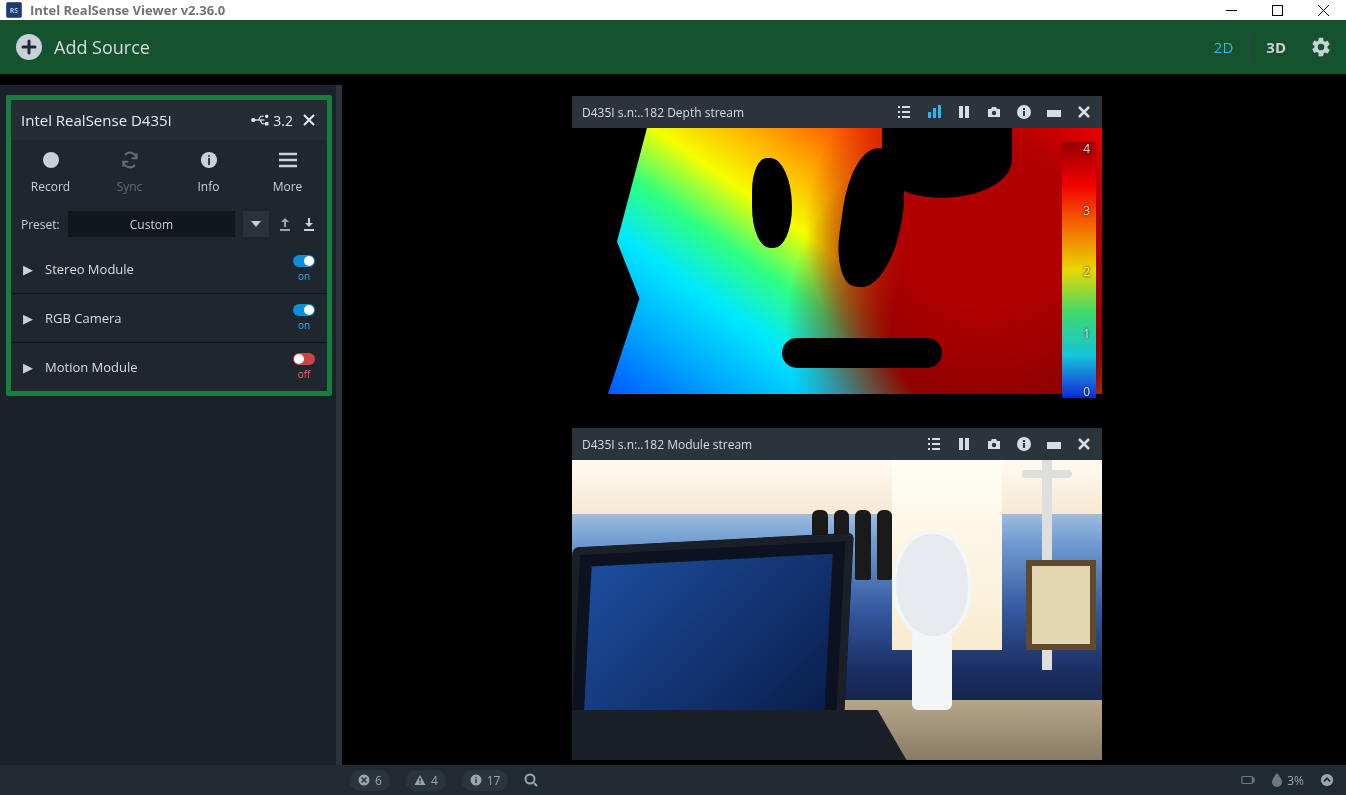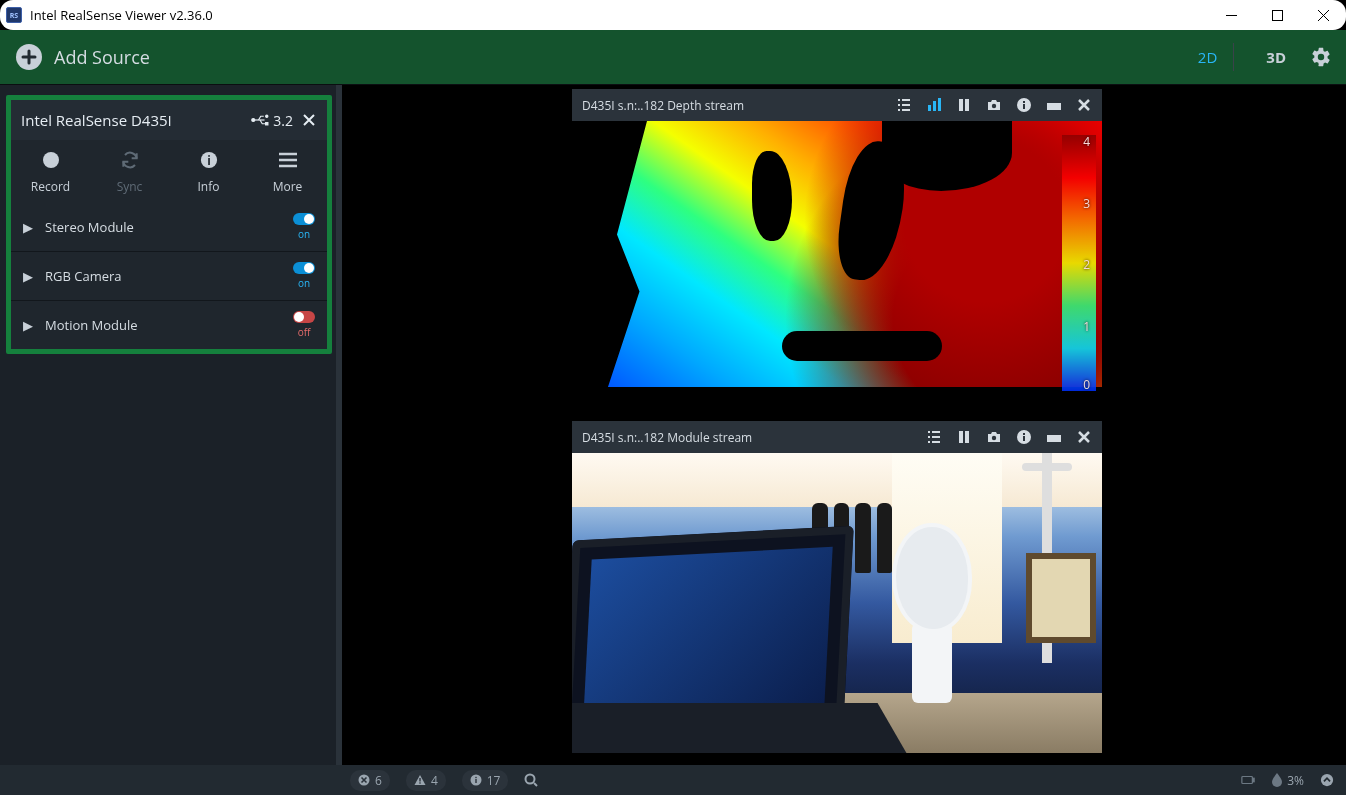--- a/index.html
+++ b/index.html
@@ -1,31 +1,31 @@
 <!DOCTYPE html>
 <html><head>
 <meta charset="utf-8">
 <style>
   * { margin:0; padding:0; box-sizing:border-box; font-family:"Segoe UI","Open Sans",Arial,sans-serif; }
   body { width:1346px; height:795px; background:#000; overflow:hidden; color:#c8d0d8; }
 
   
-  .titlebar { height:30px; background:#fff; display:flex; align-items:center; justify-content:space-between; padding-left:6px;border-radius:13px; }
+  .titlebar { height:20px; background:#fff; display:flex; align-items:center; justify-content:space-between; padding-left:6px; }
   .titlebar .left { display:flex; align-items:center; gap:8px; }
   .titlebar .left .app-icon { width:16px; height:16px; background:#20386a; border:1px solid #3d5fa8; border-radius:2px; display:flex; align-items:center; justify-content:center; color:#9fc1ff; font-size:7px; font-weight:bold; }
-  .titlebar .title { color:#000000; font-size:13px; }
+  .titlebar .title { color:#737373; font-size:13px;font-weight:bold; }
   .winbtns { display:flex; }
   .winbtns .wb { width:46px; height:30px; display:flex; align-items:center; justify-content:center; color:#000; }
   .winbtns svg { width:11px; height:11px; }
 
   
   .topbar { height:55px; background:#14532d; border-bottom:1px solid #0b0e11; display:flex; align-items:center; justify-content:space-between; padding:0 14px 0 16px; }
   .addsource { display:flex; align-items:center; gap:12px; color:#d6dde3; font-size:18px; }
   .addsource .plus { width:26px; height:26px; border-radius:50%; background:#c8d0d8; display:flex; align-items:center; justify-content:center; color:#222a31; }
-  .viewmodes { display:flex; align-items:center; gap:16px; }
+  .viewmodes { display:flex; align-items:center; gap:0; }
   .viewmodes .vm { padding:4px 16px; font-size:15px; color:#c8d0d8; border-right:1px solid #3a424a; }
   .viewmodes .vm.active { color:#29b6f6; }
   .viewmodes .vm.last { border-right:none; padding-right:18px;font-weight:bold; }
   .gear { color:#c8d0d8; padding-left:6px; }
 
   
   .main { position:absolute; top:85px; bottom:30px; left:0; right:0; display:flex; }
   .sidebar { width:338px; background:#1b2128; padding:10px 6px; display:flex; flex-direction:column; gap:6px; }
   .sidebar-scroll { flex:1; overflow:auto; }
 
@@ -57,21 +57,21 @@
   .toggle.on .knob { right:1px; }
   .toggle.off { background:#c74646; }
   .toggle.off .knob { left:1px; }
   .toggle-col.on { color:#29b6f6; }
   .toggle-col.off { color:#e46b6b; }
 
   .sidebar-handle { width:6px; background:#2a323a; margin-left:-2px;}
 
   
   .content { flex:1; background:#000; position:relative; padding:6px 4px; }
-  .streams { position:absolute; left:230px; top:4px; width:530px; display:flex; flex-direction:column; gap:16px; }
+  .streams { position:absolute; left:230px; top:11px; width:530px; display:flex; flex-direction:column; gap:16px; }
 
   .stream { background:#000; }
   .stream-head { height:32px; background:#2b333b; display:flex; align-items:center; justify-content:space-between; padding:0 10px; font-size:12px; color:#d6dde3; }
   .stream-head .icons { display:flex; align-items:center; gap:14px; color:#d6dde3; }
   .stream-head .icons .active { color:#29b6f6; }
   .stream-head .icons svg { width:16px; height:16px; }
 
   .depth-body { height:284px; position:relative; overflow:hidden;
     background:
       radial-gradient(circle at 78% 35%, #b00000 0 18%, transparent 40%),
@@ -222,20 +222,41 @@
           <div class="d-act">
             <div class="icon">
                 <svg width="18" height="16" viewBox="0 0 18 16">
                   <path d="M0 2h18M0 8h18M0 14h18" stroke="#c8d0d8" stroke-width="2.6"></path>
                 </svg>
               </div>
             <span>More</span>
           </div>
         </div>
 
+        <div class="preset-row">
+          <span>Preset:</span>
+          <div class="dropdown">
+            <span>Custom</span>
+          </div>
+          <div class="caret">
+              <svg width="10" height="10" viewBox="0 0 10 10">
+                <path d="M0 2 L5 8 L10 2Z" fill="#c8d0d8"></path>
+              </svg>
+            </div>
+          <div class="pbtn">
+              <svg width="16" height="16" viewBox="0 0 16 16" fill="#9aa5af">
+                <path d="M8 2l4 4H9v5H7V6H4l4-4zM3 13h10v2H3z"></path>
+              </svg>
+            </div>
+          <div class="pbtn">
+              <svg width="16" height="16" viewBox="0 0 16 16" fill="#c8d0d8">
+                <path d="M7 2h2v5h3l-4 4-4-4h3V2zM3 13h10v2H3z"></path>
+              </svg>
+            </div>
+        </div>
 
         <div class="module-row">
           <div class="left">
               <span class="chev">▶</span>
               <span>Stereo Module</span>
             </div>
           <div class="toggle-col on">
             <div class="toggle on">
                 <div class="knob"></div>
               </div>

